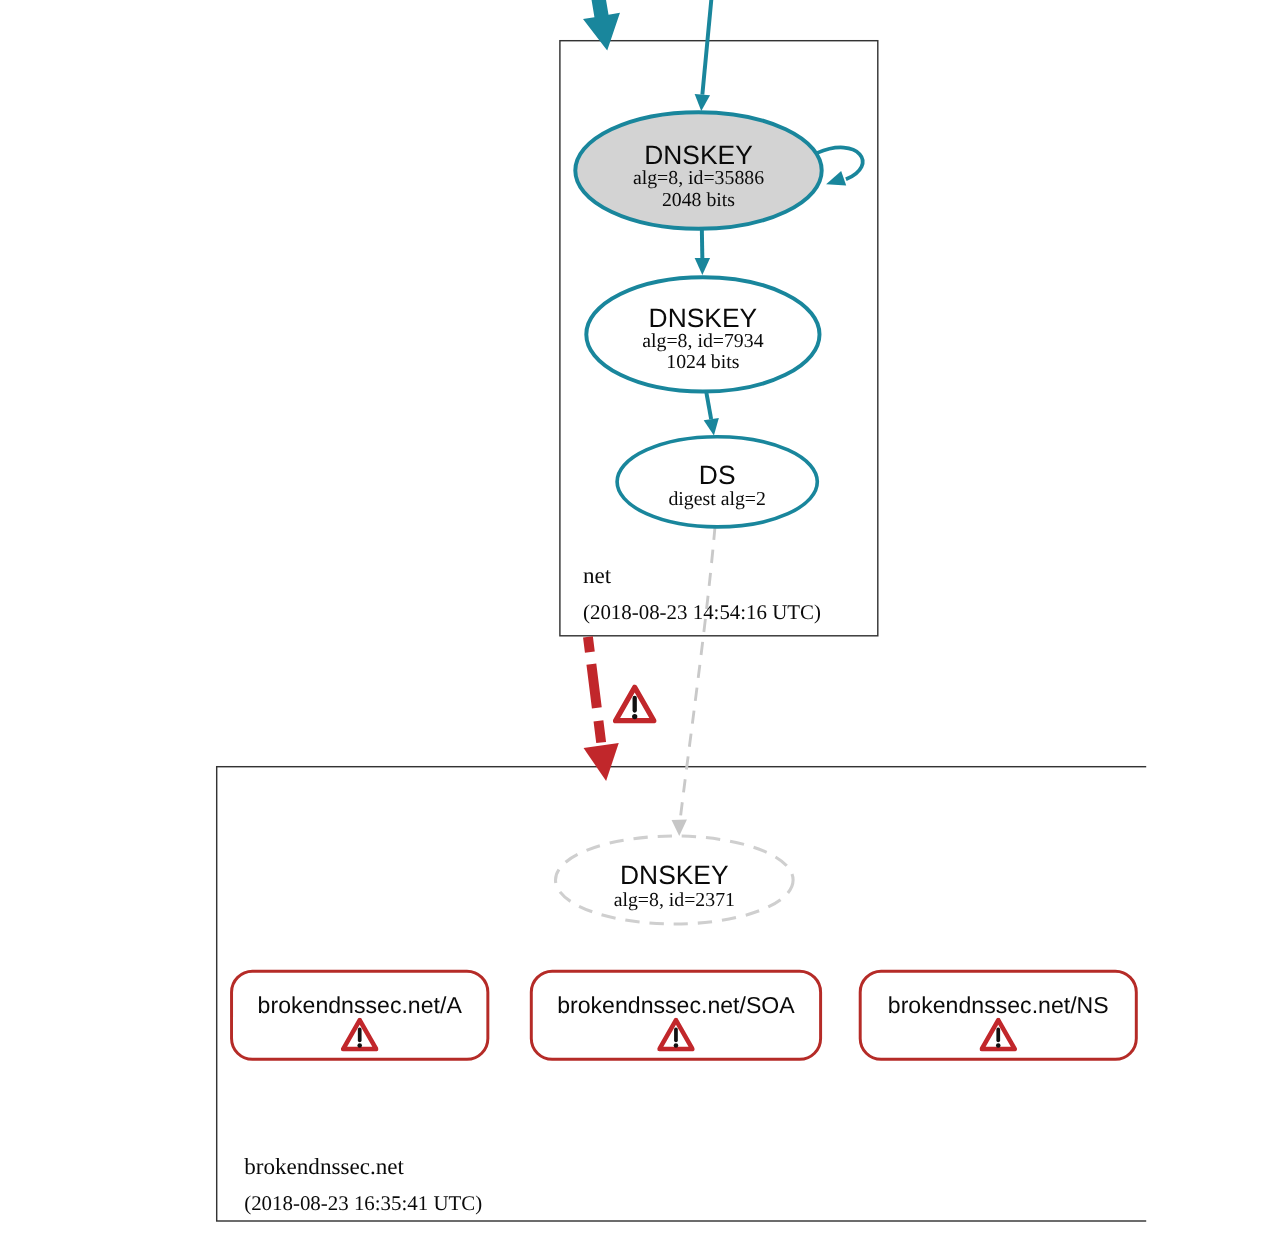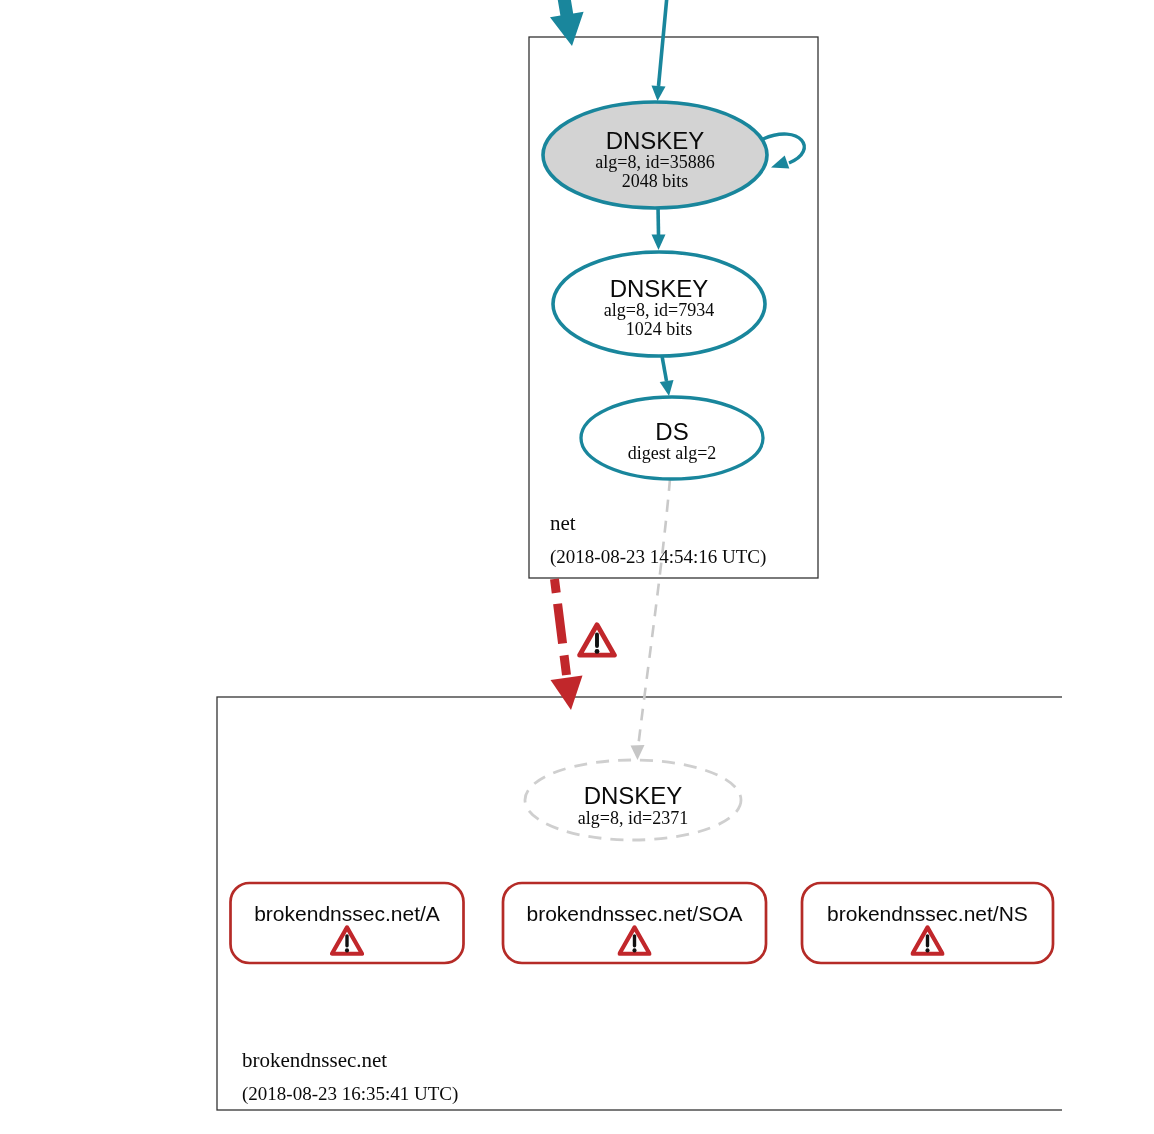--- a/index.html
+++ b/index.html
@@ -6,21 +6,20 @@
     margin: 0;
     padding: 0;
     background: #ffffff;
   }
   .canvas {
     position: relative;
     width: 1042px;
     height: 1134px;
     background: #ffffff;
     overflow: hidden;
-    padding-left: 20px;
   }
   svg { display: block; }
   text { fill: #0a0a0a; }
   .sans  { font-family: "Liberation Sans", "DejaVu Sans", sans-serif; }
   .serif { font-family: "Liberation Serif", "DejaVu Serif", serif; }
   .node-title  { font-size: 24px; }
   .node-detail { font-size: 18px; }
   .zone-name   { font-size: 21px; }
   .zone-time   { font-size: 19px; }
   .rrset-label { font-size: 21px; }

